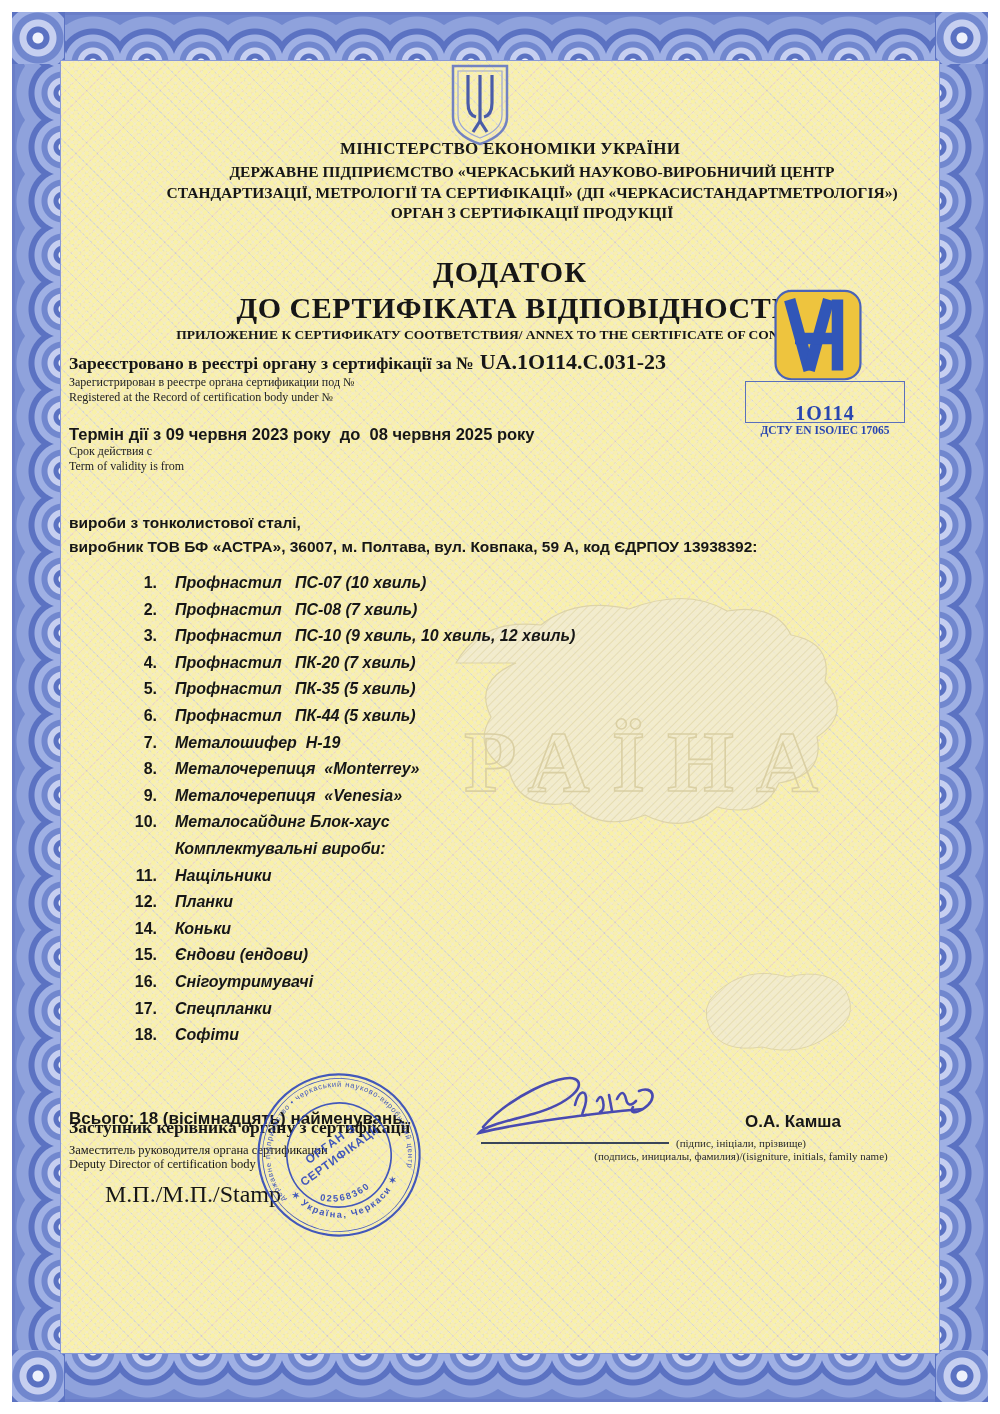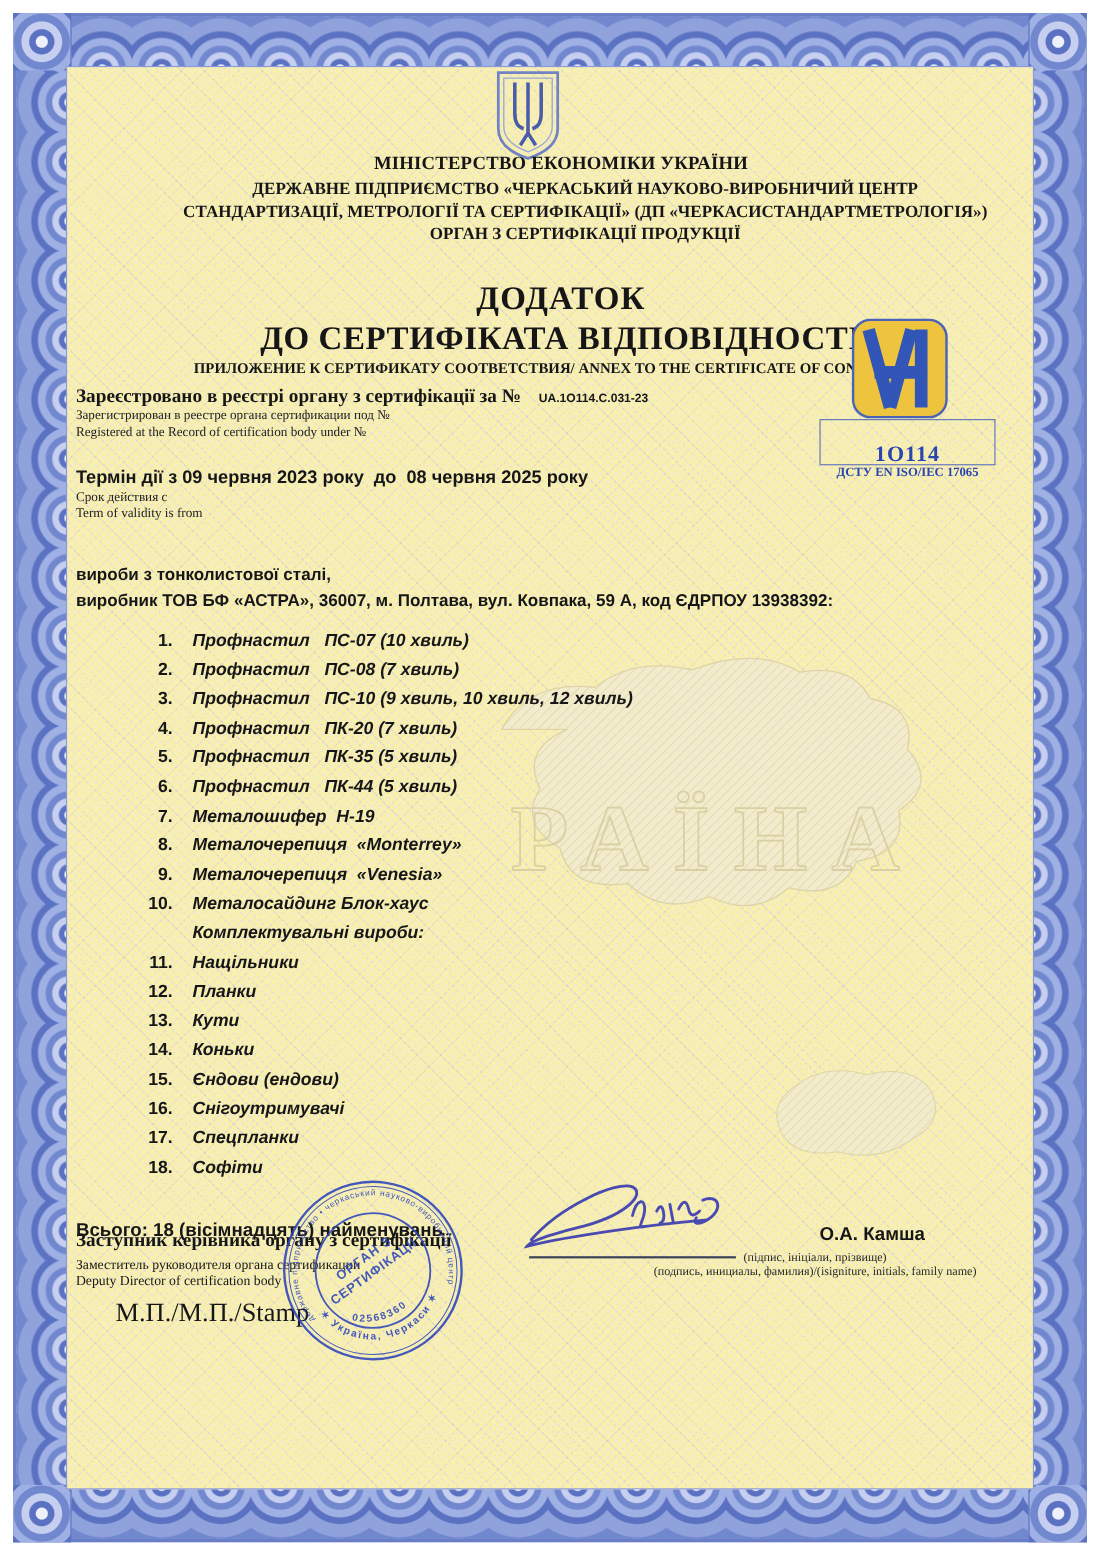--- a/index.html
+++ b/index.html
@@ -44,21 +44,21 @@
   .hdr-min{top:78px;font-size:17px;letter-spacing:.2px;}
   .hdr-ent{margin-top:2px;font-size:15.5px;line-height:18.5px;}
   
   .title-block{top:194px;}
   .title1{font-size:30px;letter-spacing:1px;line-height:34px;}
   .title2{font-size:30px;letter-spacing:.5px;line-height:38px;}
   .subtitle{font-size:13.5px;line-height:16px;}
   
   .reg{left:8px;top:288px;width:720px;}
   .reg-main{font-size:17.5px;}
-  .reg-num{font-family:Liberation Sans, sans-serif;font-size:11px;margin-left:16px;}
+  .reg-num{font-family:Liberation Serif, serif;font-size:22px;margin-left:6px;}
   .small-cap{font-size:12px;line-height:14.5px;color:#222;}
   
   .valid{left:8px;top:364px;}
   .valid-main{font-size:16.5px;white-space:pre-wrap;}
   
   .product{left:8px;top:450px;font-size:15.5px;line-height:24px;}
   
   .items{left:8px;top:509px;width:740px;font-size:16px;}
   .item-row{display:flex;line-height:26.6px;white-space:pre-wrap;
     font-family:"Liberation Sans",sans-serif;font-weight:bold;}
@@ -180,21 +180,20 @@
         <div class="item-row"><span class="inum">4.</span><span class="itxt">Профнастил   ПК-20 (7 хвиль)</span></div>
         <div class="item-row"><span class="inum">5.</span><span class="itxt">Профнастил   ПК-35 (5 хвиль)</span></div>
         <div class="item-row"><span class="inum">6.</span><span class="itxt">Профнастил   ПК-44 (5 хвиль)</span></div>
         <div class="item-row"><span class="inum">7.</span><span class="itxt">Металошифер  Н-19</span></div>
         <div class="item-row"><span class="inum">8.</span><span class="itxt">Металочерепиця  «Monterrey»</span></div>
         <div class="item-row"><span class="inum">9.</span><span class="itxt">Металочерепиця  «Venesia»</span></div>
         <div class="item-row"><span class="inum">10.</span><span class="itxt">Металосайдинг Блок-хаус</span></div>
         <div class="item-row sub"><span class="inum"></span><span class="itxt">Комплектувальні вироби:</span></div>
         <div class="item-row"><span class="inum">11.</span><span class="itxt">Нащільники</span></div>
         <div class="item-row"><span class="inum">12.</span><span class="itxt">Планки</span></div>
-        <div class="item-row"><span class="inum">13.</span><span class="itxt">Кути</span></div>
         <div class="item-row"><span class="inum">14.</span><span class="itxt">Коньки</span></div>
         <div class="item-row"><span class="inum">15.</span><span class="itxt">Єндови (ендови)</span></div>
         <div class="item-row"><span class="inum">16.</span><span class="itxt">Снігоутримувачі</span></div>
         <div class="item-row"><span class="inum">17.</span><span class="itxt">Спецпланки</span></div>
         <div class="item-row"><span class="inum">18.</span><span class="itxt">Софіти</span></div>
       </div>
 
     <div class="abs total">Всього: 18 (вісімнадцять) найменувань</div>
 
     <div class="abs pos-ua serif b">Заступник керівника органу з сертифікації</div>

